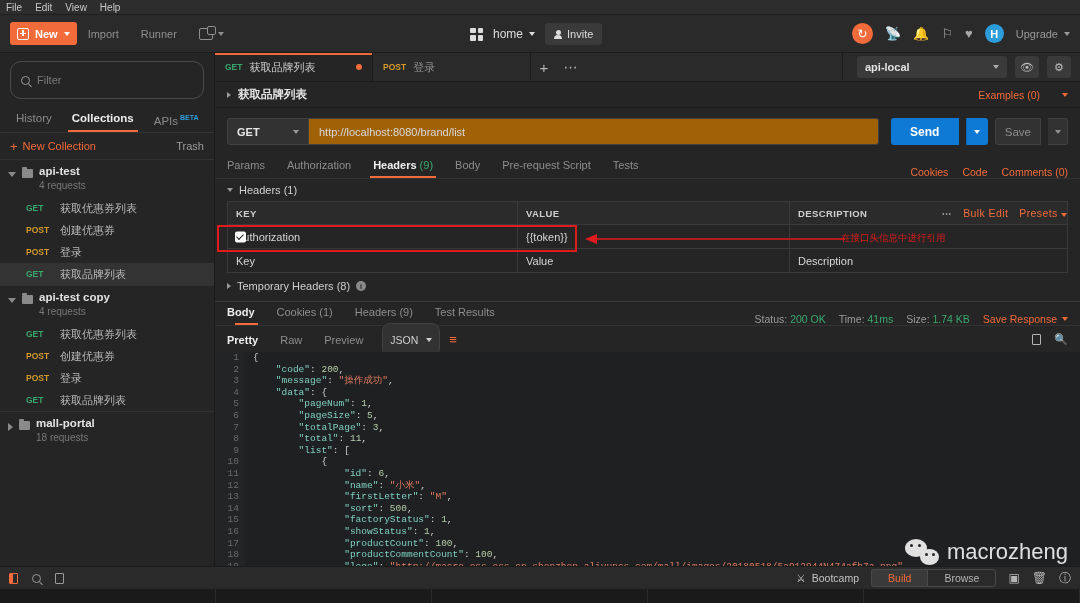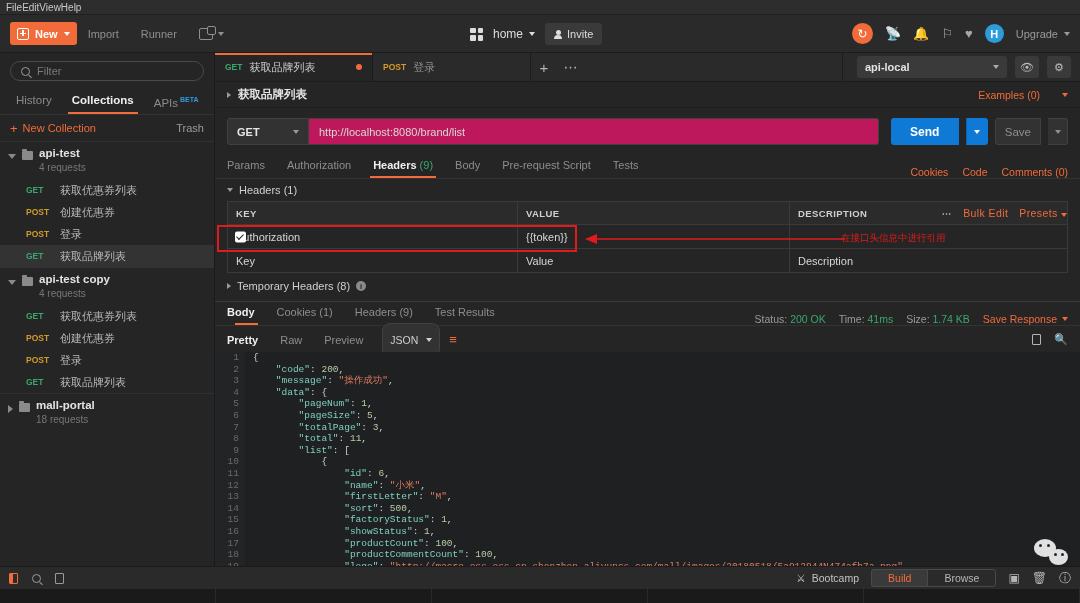--- a/index.html
+++ b/index.html
@@ -9,21 +9,21 @@
     font-family: "Liberation Sans", sans-serif;
     font-size: 11px;
     color: #c8c8c8;
     overflow: hidden;
   }
   .app { position: relative; width: 1080px; height: 603px; display: flex; flex-direction: column; }
 
   
   .menubar {
     height: 15px; background: #2d2d2d; display: flex; align-items: center;
-    padding-left: 6px; font-size: 10px; color: #c9c9c9; flex: 0 0 15px;
+    padding-left: 6px; gap: 13px; font-size: 10px; color: #c9c9c9; flex: 0 0 15px;
     border-bottom: 1px solid #1f1f1f;
   }
   .menubar span { cursor: default; }
 
   
   .toolbar {
     height: 38px; background: #2a2a2a; display: flex; align-items: center;
     flex: 0 0 38px; border-bottom: 1px solid #1c1c1c; position: relative;
   }
   .btn-new {
@@ -71,21 +71,21 @@
     display:flex;align-items:center;justify-content:center;font-size:11px;font-weight:bold;cursor:pointer;
   }
   .upgrade { color:#9a9a9a; font-size:11px; display:flex;align-items:center;gap:6px; cursor:pointer;}
 
   
   .body { flex:1; display:flex; min-height:0; }
 
   
   .sidebar { width:215px; background:#252526; border-right:1px solid #1b1b1b; display:flex; flex-direction:column; }
   .filterbox {
-    margin:8px 10px 0 10px; height:20px; border:1px solid #4a4a4a; border-radius:11px;
+    margin:8px 10px 0 10px; height:38px; border:1px solid #4a4a4a; border-radius:11px;
     display:flex; align-items:center; gap:7px; padding:0 10px; color:#7a7a7a; font-size:11px;
   }
   .magnifier { width:9px;height:9px;border:1.4px solid #9a9a9a;border-radius:50%;position:relative;display:inline-block;}
   .magnifier::after{content:"";position:absolute;right:-3px;bottom:-2.5px;width:4px;height:1.4px;background:#9a9a9a;transform:rotate(45deg);}
   .sb-tabs { display:flex; align-items:flex-end; height:28px; margin-top:6px; padding:0 6px; border-bottom:1px solid #333; }
   .sb-tab { padding:0 10px; height:26px; line-height:24px; color:#8a8a8a; font-size:11.5px; cursor:pointer; position:relative; }
   .sb-tab.active { color:#eee; font-weight:bold; }
   .sb-tab.active::after { content:""; position:absolute; left:6px; right:6px; bottom:0; height:2px; background:#f26b3a; }
   .beta { color:#2d9cdb; font-size:7px; font-weight:bold; vertical-align:super; margin-left:2px; }
   .newcol-row { display:flex; align-items:center; height:26px; padding:0 10px; font-size:11px; }
@@ -149,21 +149,21 @@
   .reqname { color:#e6e6e6; font-size:11.5px; font-weight:bold; }
   .examples { margin-left:auto; color:#f26b3a; font-size:10.5px; display:flex;align-items:center;gap:22px; cursor:pointer;}
 
   .urlrow { display:flex; align-items:center; gap:7px; padding:10px 12px 9px 12px; }
   .method-sel {
     width:82px;height:27px;background:#323232;border:1px solid #414141;border-radius:3px 0 0 3px;
     display:flex;align-items:center;padding:0 9px;color:#e6e6e6;font-size:11px;font-weight:bold;cursor:pointer;
   }
   .method-sel .caret { margin-left:auto; color:#9a9a9a; }
   .url-input {
-    flex:1;height:27px;background:#be185d;border:1px solid #414141;border-left:none;border-radius:0 3px 3px 0;
+    flex:1;height:27px;background:#a16207;border:1px solid #414141;border-left:none;border-radius:0 3px 3px 0;
     display:flex;align-items:center;padding:0 10px;color:#d8d8d8;font-size:11px; margin-left:-7px;
   }
   .send-btn {
     height:27px;width:68px;background:#0f7ad6;color:#fff;border-radius:3px 0 0 3px;display:flex;
     align-items:center;justify-content:center;font-size:12px;font-weight:bold;cursor:pointer; margin-left:5px;
   }
   .send-caret {
     height:27px;width:22px;background:#0f7ad6;color:#fff;border-radius:0 3px 3px 0;display:flex;
     align-items:center;justify-content:center;cursor:pointer;border-left:1px solid #0b64b0;
   }
@@ -674,20 +674,21 @@
 
       <div class="watermark">
         <span class="wechat">
           <span class="b1"></span>
             <span class="b2"></span>
           <span class="e" style="left:5px;top:5px;"></span>
           <span class="e" style="left:13px;top:5px;"></span>
           <span class="e" style="left:20px;top:14px;background:#252526;"></span>
           <span class="e" style="left:27px;top:14px;background:#252526;"></span>
         </span>
+        <span>macrozheng</span>
       </div>
     </div>
   </div>
 
   <div class="statusbar">
     <div class="sb-left">
       <span class="fbar"></span>
       <span class="magnifier"></span>
       <span class="consoleico"></span>
     </div>

